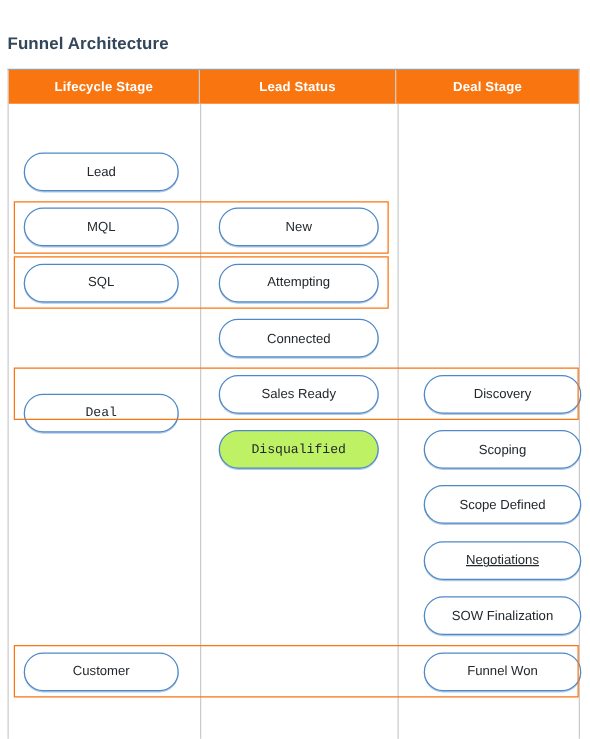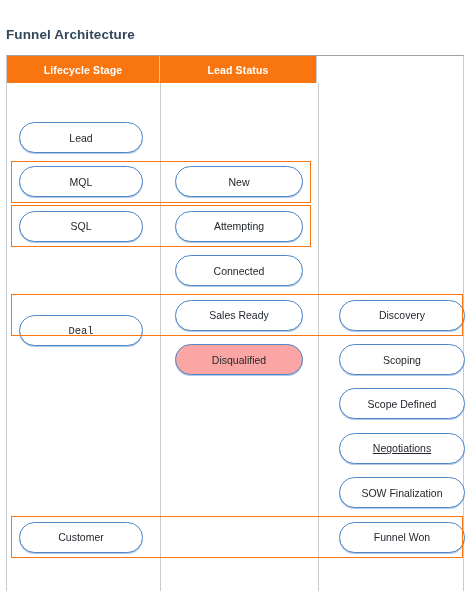--- a/index.html
+++ b/index.html
@@ -75,21 +75,21 @@
     height:31px;
     border:1.3px solid #4f88c6;
     border-radius:16px;
     background:#ffffff;
     box-sizing:border-box;
     display:flex;align-items:center;justify-content:center;
     font-size:10.5px;
     color:#23282d;
     box-shadow:0 1px 0 rgba(80,135,200,.45);
   }
-  .pill.filled{background:#fca5a5;}
+  .pill.filled{background:#bef264;font-family:Liberation Mono, monospace;}
   .col.c0 .pill{left:12px;width:124px;}
   .col.c1 .pill{left:14px;width:128px;}
   .col.c2 .pill{left:20px;width:126px;text-align:right;}
 
   
   .band{
     position:absolute;
     border:1.6px solid #f97510;
     box-sizing:border-box;
     background:transparent;
@@ -101,20 +101,21 @@
 
 <div class="page">
 
   <div class="title">Funnel Architecture</div>
 
   <div class="table">
 
     <div class="thead">
       <div class="th c0">Lifecycle Stage</div>
       <div class="th c1">Lead Status</div>
+      <div class="th c2">Deal Stage</div>
     </div>
 
     <div class="vdiv d1"></div>
     <div class="vdiv d2"></div>
 
     <div class="tbody">
       <div class="col c0" id="col-lifecycle">
           <div class="pill" style="top: 39px; text-align: center;">
             <span>Lead</span>
           </div>

